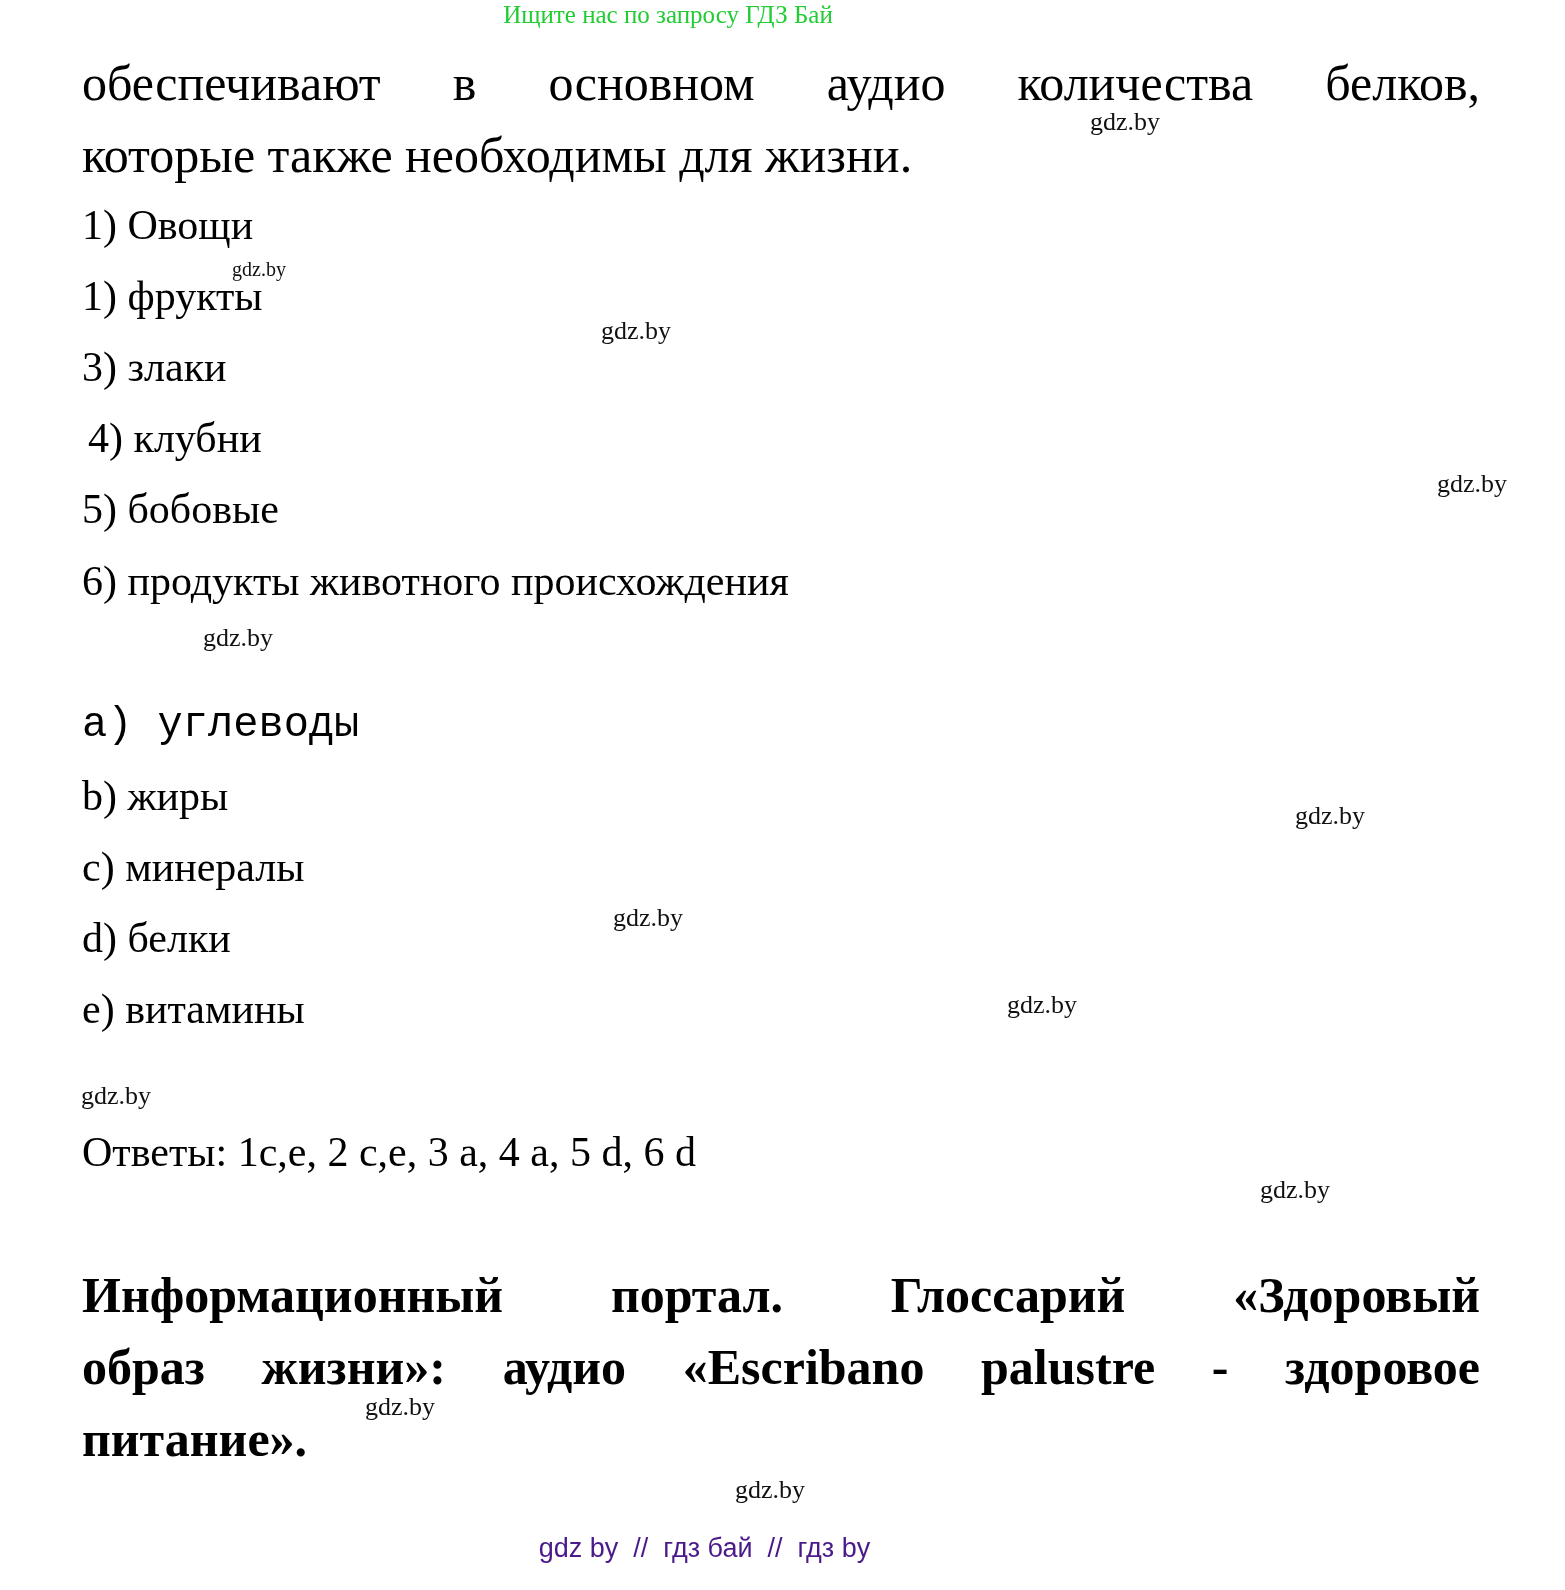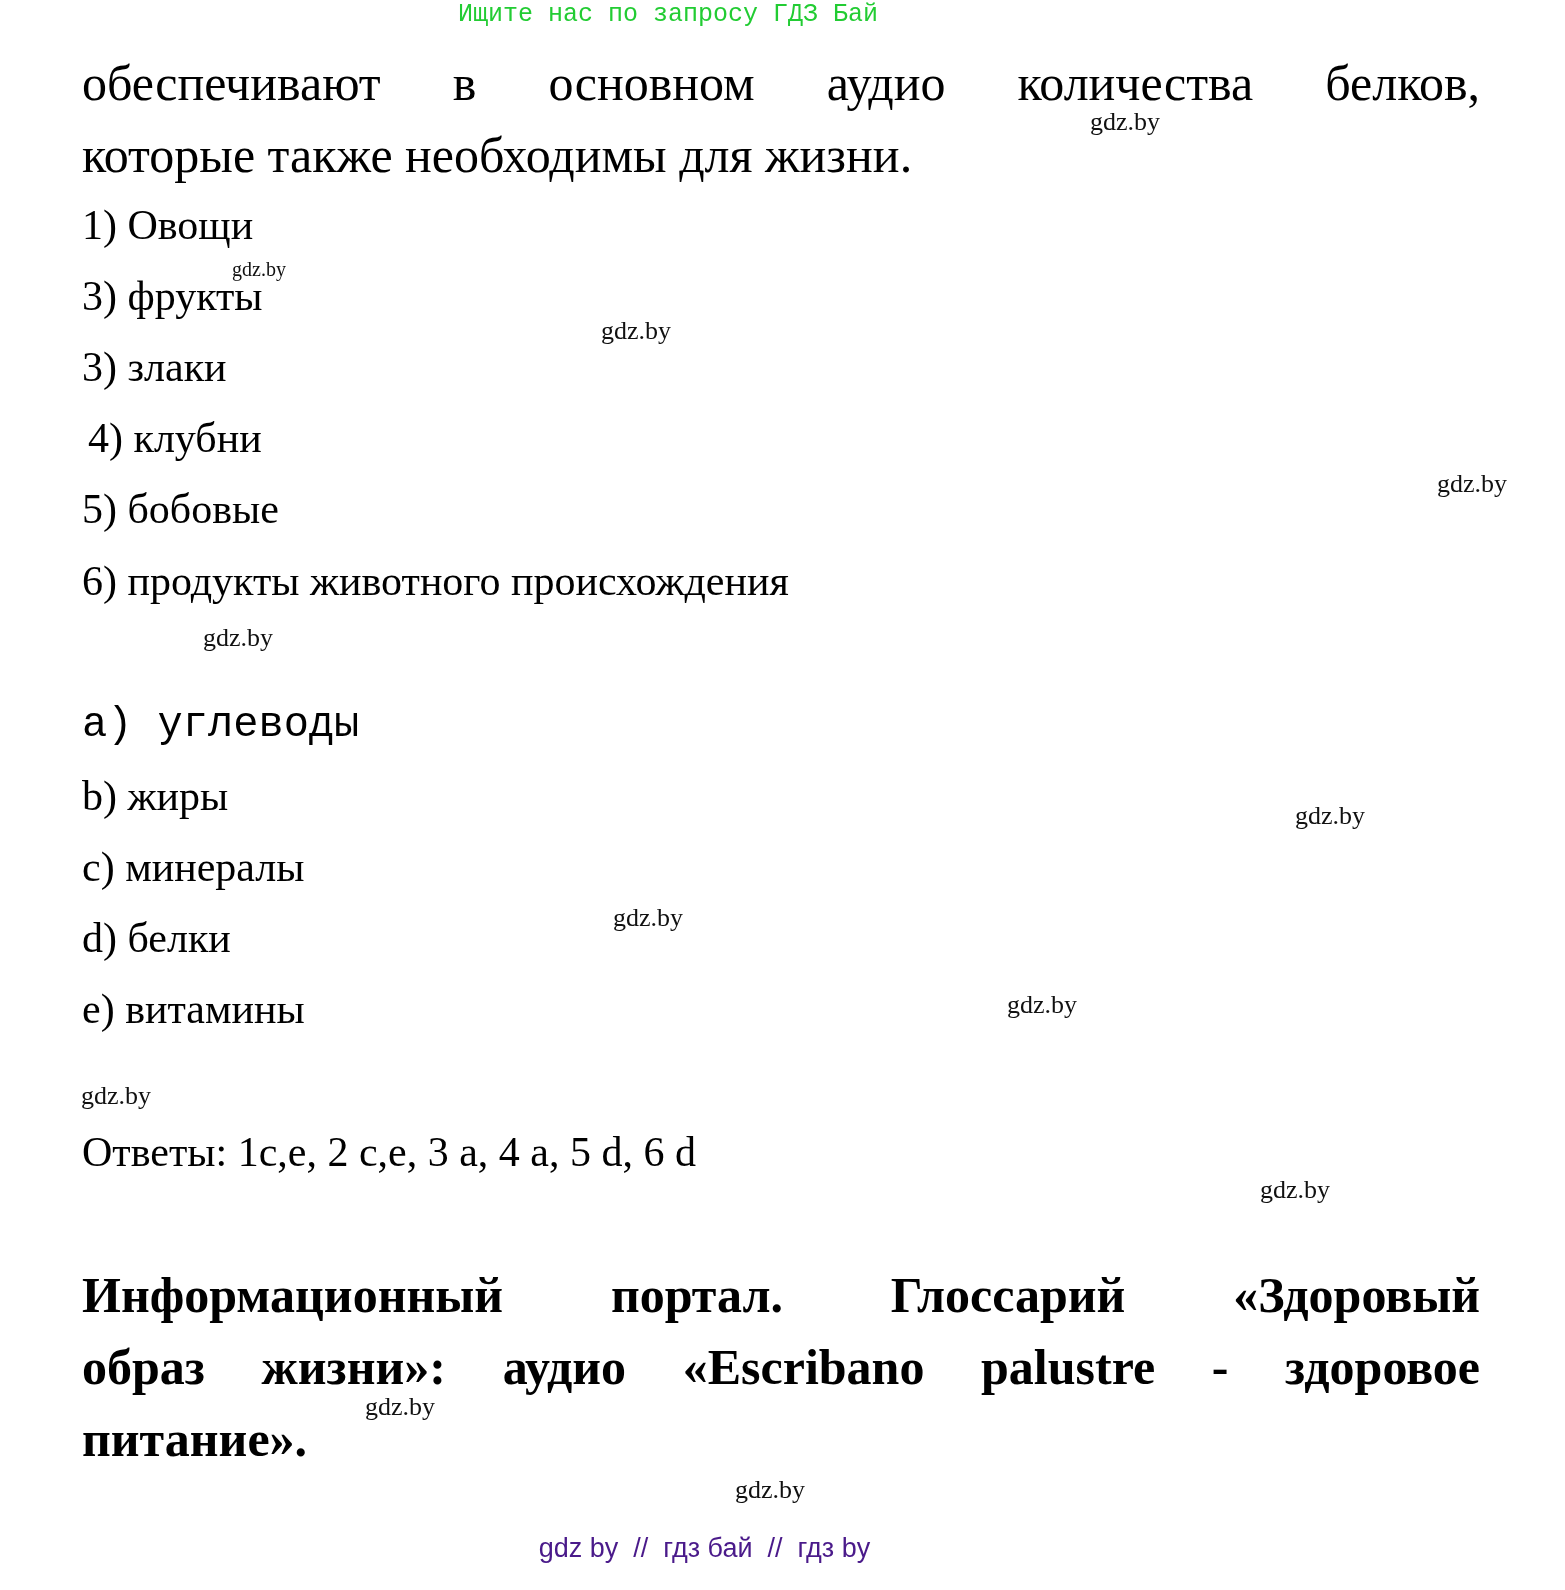--- a/index.html
+++ b/index.html
@@ -1,37 +1,37 @@
 <!DOCTYPE html>
 <html><head>
 <meta charset="utf-8">
 <style>
   html, body { margin: 0; padding: 0; background: #ffffff; }
   body { width: 1565px; height: 1590px; position: relative; overflow: hidden; }
   .banner { position: absolute; left: 0; top: 0; width: 1336px; text-align: center;
-    font-family: Liberation Mono, monospace; font-size: 25px; color: #22cc33; line-height: 30px; top: 0; }
+    font-family: Liberation Serif, serif; font-size: 25px; color: #22cc33; line-height: 30px; top: 0; }
   .serif { font-family: "Liberation Serif", serif; color: #000; position: absolute; white-space: nowrap; text-align: center; }
   .para { font-size: 50px; line-height: 50px; }
   .justify { text-align: justify; text-align-last: justify; width: 1398px; }
   .item { font-size: 42px; line-height: 50px; }
   .heading { font-weight: bold; font-size: 50px; line-height: 50px; }
   .wm { position: absolute; font-family: Liberation Serif, serif; font-size: 26px; color: #111; line-height: 28px; }
   .footer { position: absolute; left: 0; top: 1533px; width: 1409px; text-align: center;
     font-family: "Liberation Sans", sans-serif; font-size: 27px; color: #4a1a8a; }
 </style>
 </head>
 <body>
 
 <div class="banner">Ищите нас по запросу ГДЗ Бай</div>
 
 <div class="serif para justify" style="left:82px; top:58px;">обеспечивают в основном аудио количества белков,</div>
 <div class="serif para" style="left:82px; top:130px;">которые также необходимы для жизни.</div>
 
 <div class="serif item" style="left:82px; top:200px;">1) Овощи</div>
-<div class="serif item" style="left:82px; top:271px;">3) фрукты</div>
+<div class="serif item" style="left:82px; top:271px;">1) фрукты</div>
 <div class="serif item" style="left:82px; top:342px;">3) злаки</div>
 <div class="serif item" style="left:88px; top:413px;">4) клубни</div>
 <div class="serif item" style="left:82px; top:484px;">5) бобовые</div>
 <div class="serif item" style="left:82px; top:556px;">6) продукты животного происхождения</div>
 
 <div class="serif item" style="left:82px; top:700px;font-family:Liberation Mono, monospace;">a) углеводы</div>
 <div class="serif item" style="left:82px; top:771px;">b) жиры</div>
 <div class="serif item" style="left:82px; top:842px;">c) минералы</div>
 <div class="serif item" style="left:82px; top:913px;">d) белки</div>
 <div class="serif item" style="left:82px; top:984px;">e) витамины</div>

